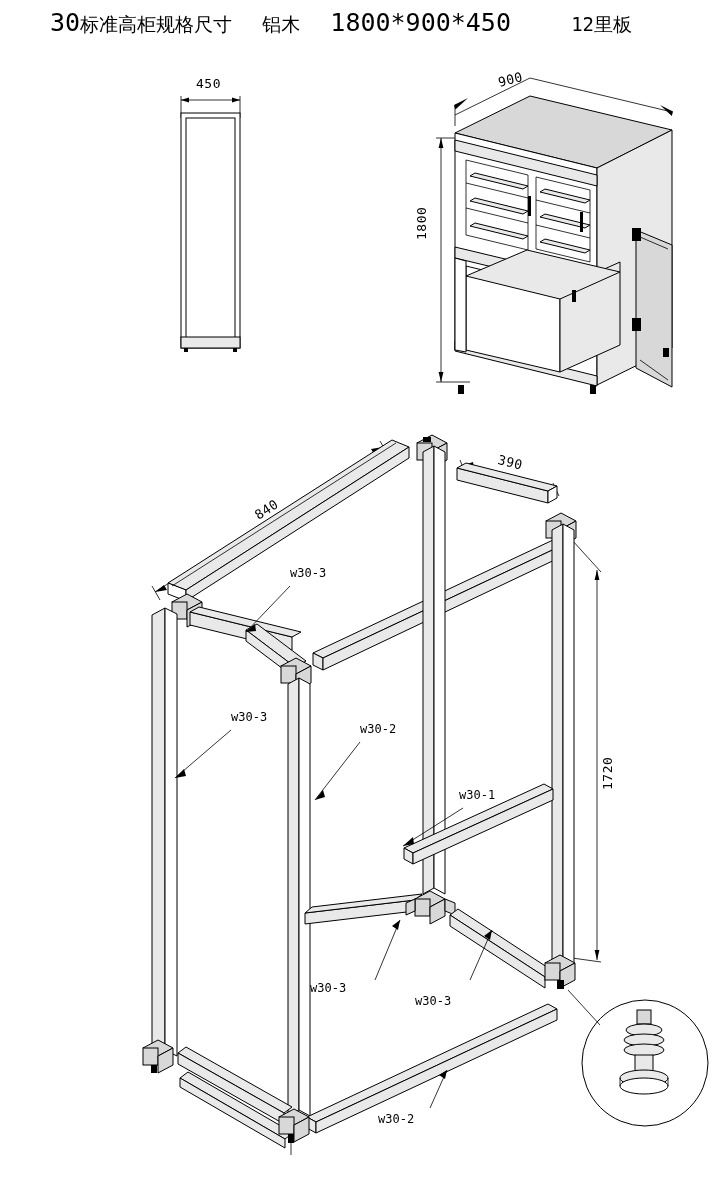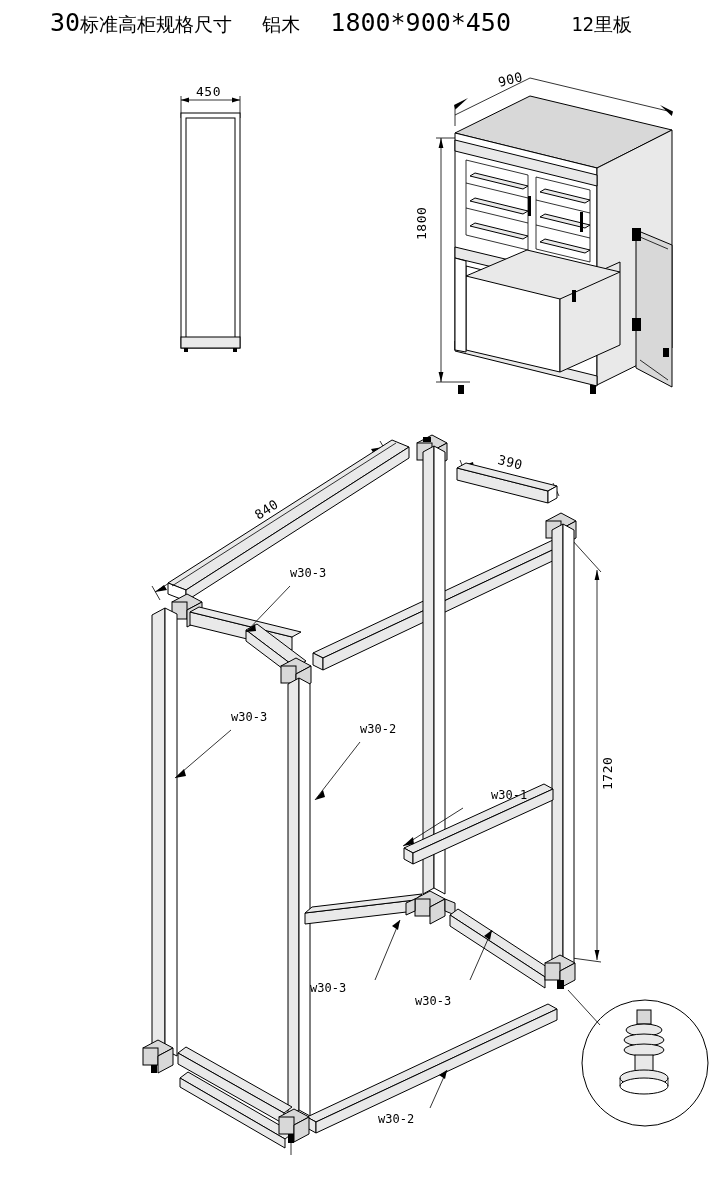--- a/index.html
+++ b/index.html
@@ -251,28 +251,28 @@
     <path class="fillk" d="M400,920 l-8,6 l6,4 z"></path>
 
     <line class="thin" x1="470" y1="980" x2="492" y2="930"></line>
     <path class="fillk" d="M492,930 l-8,6 l6,4 z"></path>
 
     <line class="thin" x1="430" y1="1108" x2="447" y2="1070"></line>
     <path class="fillk" d="M447,1070 l-8,5 l6,4 z"></path>
   </g>
 </svg>
 
-<div class="dim" style="left:196px;top:84px;">450</div>
+<div class="dim" style="left:196px;top:76px;">450</div>
 
 <div class="dim" style="left:498px;top:72px;transform:rotate(-14deg);">900</div>
 <div class="dim" style="left:414px;top:240px;transform:rotate(-90deg);transform-origin:left top;">1800</div>
 
 <div class="dim" style="left:252px;top:510px;transform:rotate(-33deg);transform-origin:left top;">840</div>
 <div class="dim" style="left:500px;top:452px;transform:rotate(14deg);transform-origin:left top;">390</div>
 <div class="dim" style="left:600px;top:790px;transform:rotate(-90deg);transform-origin:left top;">1720</div>
 
 <div class="lbl" style="left:290px;top:566px;">w30-3</div>
 <div class="lbl" style="left:231px;top:710px;">w30-3</div>
 <div class="lbl" style="left:360px;top:722px;">w30-2</div>
-<div class="lbl" style="left:459px;top:788px;margin-left:32px;">w30-1</div>
+<div class="lbl" style="left:459px;top:788px;">w30-1</div>
 <div class="lbl" style="left:310px;top:981px;">w30-3</div>
 <div class="lbl" style="left:415px;top:994px;">w30-3</div>
 <div class="lbl" style="left:378px;top:1112px;">w30-2</div>
 
 </body></html>

